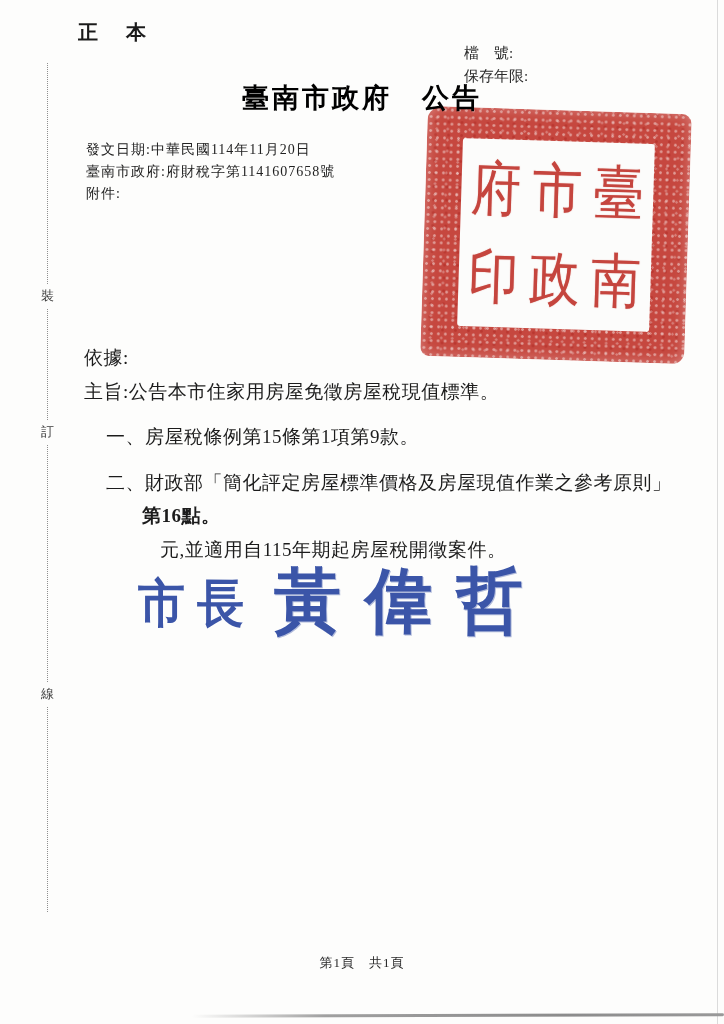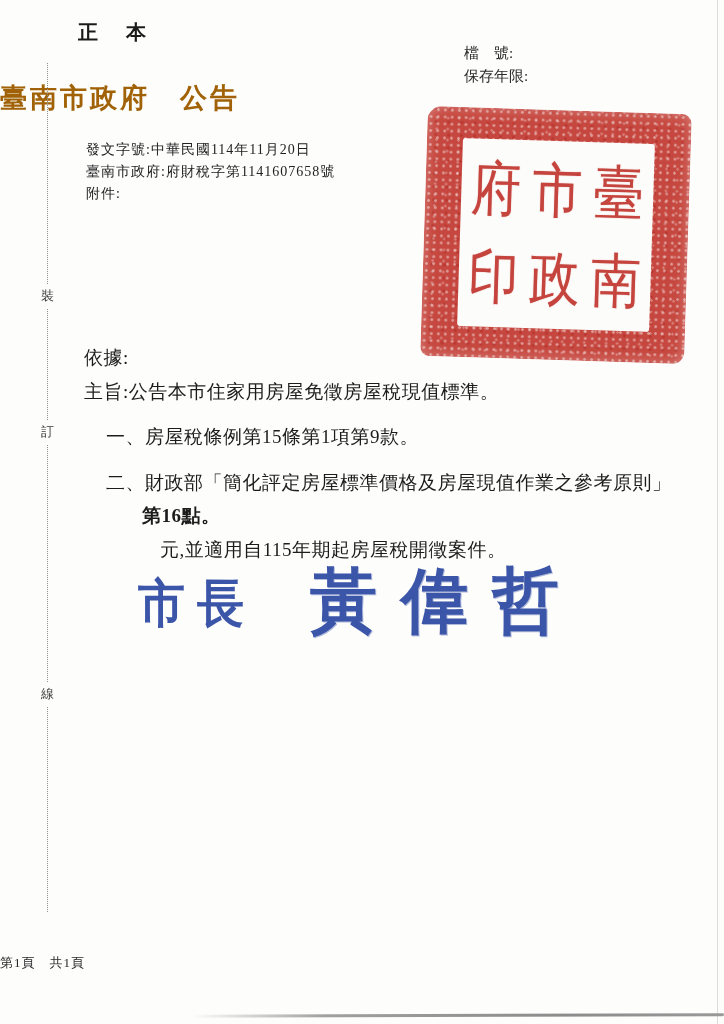--- a/index.html
+++ b/index.html
@@ -33,24 +33,25 @@
     left: 464px; top: 42px;
     font-size: 15px;
     line-height: 23px;
     color: #2a2a2a;
   }
 
   
   .doc-title {
     position: absolute;
     left: 0; right: 0; top: 80px;
+    text-align: center;
     font-size: 27px;
     font-weight: 600;
     letter-spacing: 3px;
-    color: #a16207;
+    color: #000000;
   }
 
   
   .issue-info {
     position: absolute;
     left: 86px; top: 139px;
     font-size: 14px;
     line-height: 22px;
     color: #222;
     letter-spacing: 1px;
@@ -155,20 +156,21 @@
     letter-spacing: 24px;
     margin-left: 18px;
     transform: scaleY(1.05);
     text-shadow: 1px 1px 0 rgba(59,85,168,0.4);
   }
 
   
   .page-footer {
     position: absolute;
     left: 0; right: 0; top: 954px;
+    text-align: center;
     font-size: 13px;
     letter-spacing: 1px;
     color: #2a2a2a;
   }
 
   
   .scan-edge-right {
     position: absolute;
     left: 717px; top: 0;
     width: 1px; height: 1024px;
@@ -192,21 +194,21 @@
   <div class="copy-label">正　本</div>
 
   <div class="file-meta">
     <div>檔　號:</div>
     <div>保存年限:</div>
   </div>
 
   <div class="doc-title">臺南市政府　公告</div>
 
   <div class="issue-info">
-      <div>發文字號:中華民國114年11月20日</div>
+      <div>發文日期:中華民國114年11月20日</div>
       <div>臺南市政府:府財稅字第1141607658號</div>
       <div>附件:</div>
     </div>
 
   <div class="binding-line"></div>
   <div class="binding-margin">
       <div class="margin-char">裝</div>
       <div class="margin-char">訂</div>
       <div class="margin-char">線</div>
     </div>
@@ -224,21 +226,21 @@
 
   <div class="body-text">
       <div class="body-line ind-0">依據:</div>
       <div class="body-line ind-0">主旨:公告本市住家用房屋免徵房屋稅現值標準。</div>
       <div class="body-line ind-1">一、房屋稅條例第15條第1項第9款。</div>
       <div class="body-line ind-1">二、財政部「簡化評定房屋標準價格及房屋現值作業之參考原則」</div>
       <div class="body-line ind-2">第16點。</div>
       <div class="body-line ind-3">元,並適用自115年期起房屋稅開徵案件。</div>
     </div>
 
-  <div class="signature" style="color: rgb(59, 85, 168); gap: 36px;">
+  <div class="signature" style="color: rgb(59, 85, 168);">
     <span class="sig-title">市長</span>
     <span class="sig-name">黃偉哲</span>
   </div>
 
   <div class="page-footer">第1頁　共1頁</div>
 
   <div class="scan-edge-right"></div>
   <div class="scan-edge-bottom"></div>
 
 </div>

